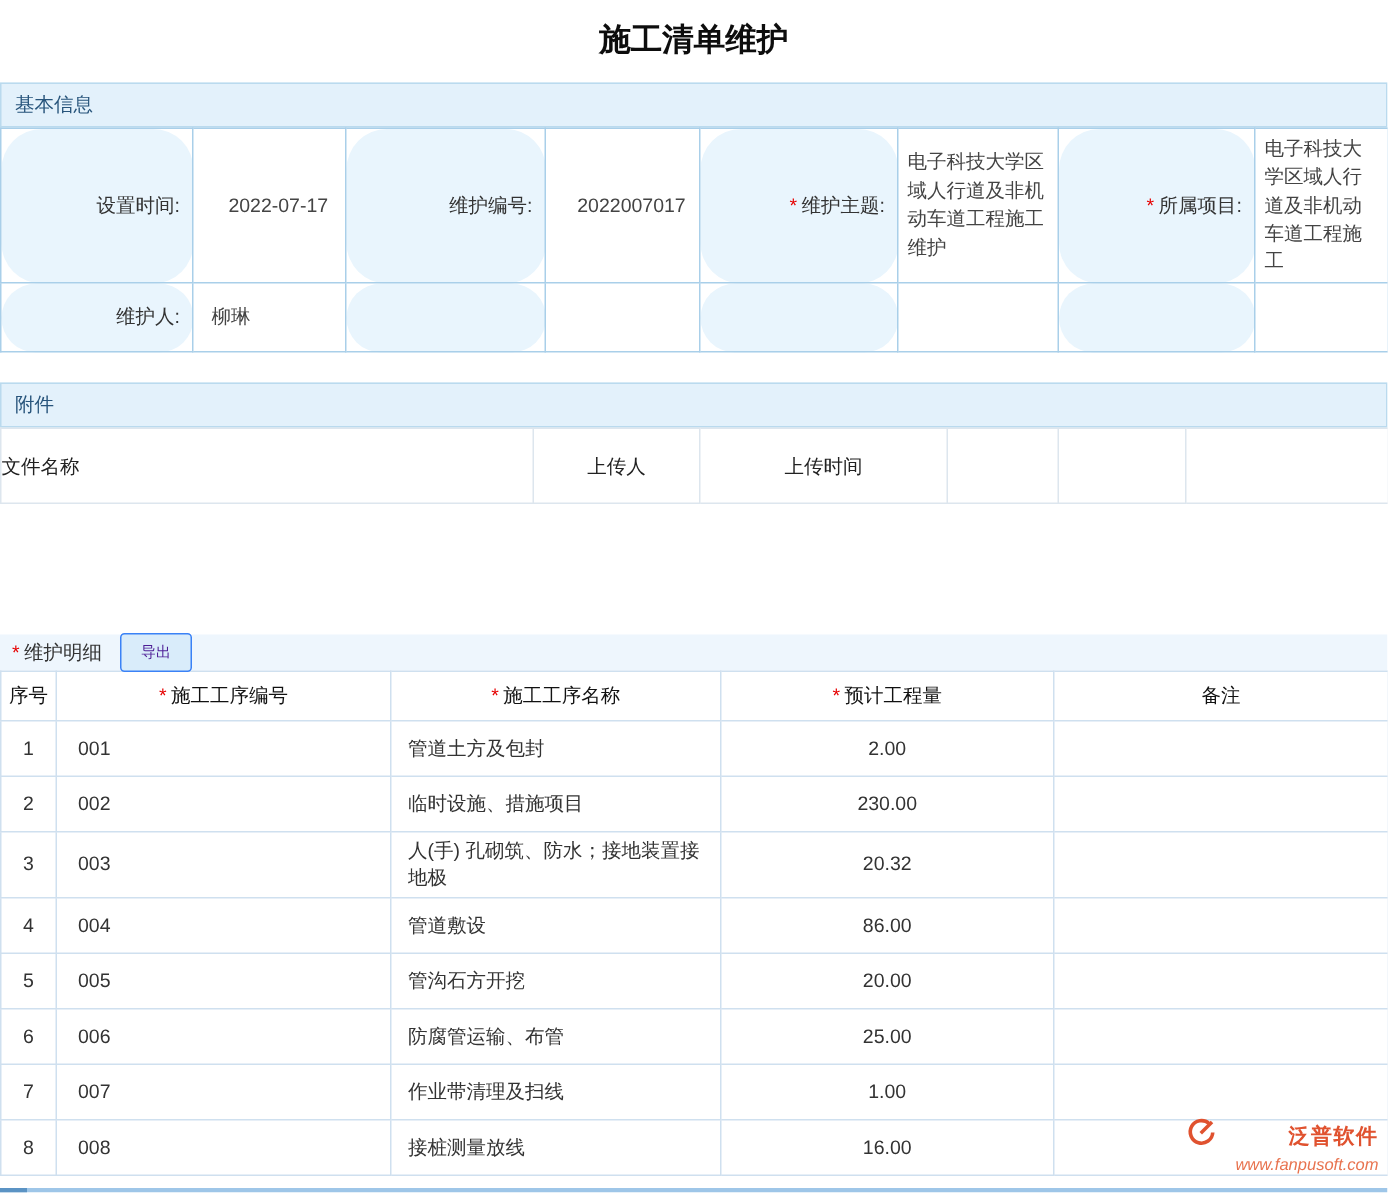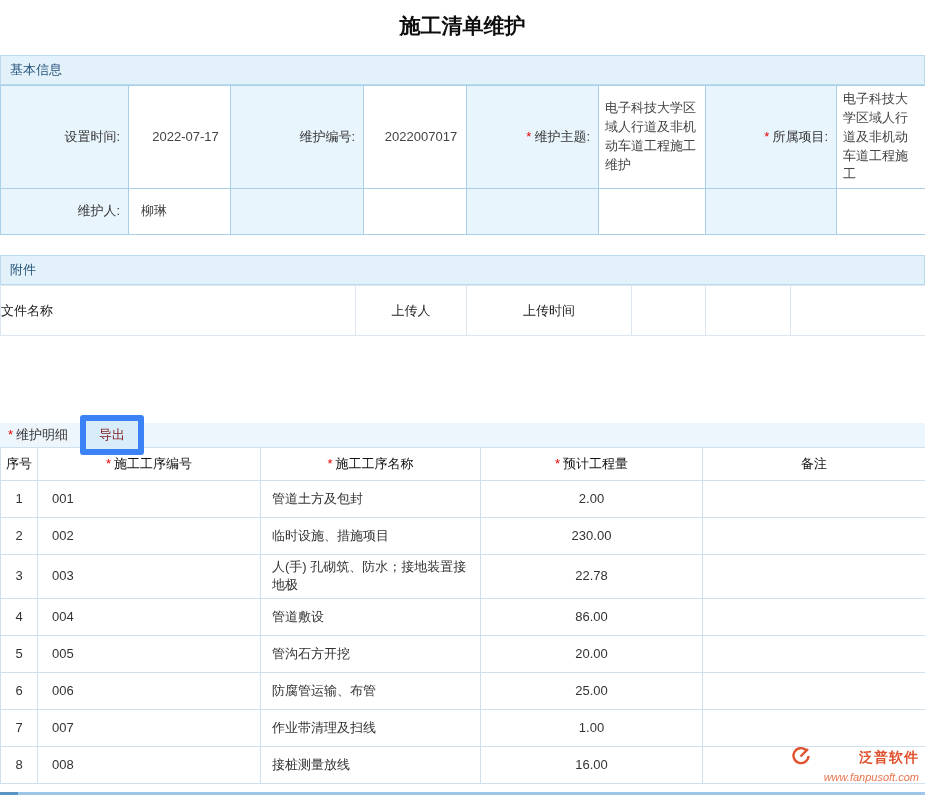--- a/index.html
+++ b/index.html
@@ -28,21 +28,21 @@
     border: 1px solid #badaee;
     font-size: 13px;
     color: #27547b;
     padding-left: 9px;
   }
 
   table { border-collapse: collapse; table-layout: fixed; width: 925px; font-size: 13px; }
 
   
   .basic td { border: 1px solid #a9cfe9; padding: 4px 6px; vertical-align: middle; line-height: 1.45; }
-  .basic .lbl { background: #e9f5fd; text-align: right; color: #333; padding-right: 8px; }
+  .basic .lbl { background: #e9f5fd; text-align: right; color: #333; padding-right: 8px; border-radius: 27px; }
   .basic .val { background: #ffffff; color: #444; }
   .basic .center { text-align: center; padding-left: 18px; }
   .basic .left { text-align: left; padding-left: 12px; }
   .basic tr.r1 { height: 100px; }
   .basic tr.r2 { height: 46px; }
 
   .spacer20 { height: 20px; }
   .gap-after-attach { height: 87px; }
 
   
@@ -56,24 +56,24 @@
     background: #eef6fd;
     display: flex;
     align-items: center;
     padding: 0 8px;
     gap: 12px;
     font-size: 13px;
     color: #333;
   }
   .export-btn {
     background: #d9ecfa;
-    border: 6px solid #3b82f6;
-    color: #7f1d1d;
+    border: 1px solid #3b82f6;
+    color: #4c1d95;
     border-radius: 3px;
-    font-size: 13px;
+    font-size: 10px;
     padding: 5px 13px;
     cursor: pointer;
     font-family: inherit;
   }
   .req { color: #e60000; margin-right: 3px; }
 
   
   .detail th, .detail td { border: 1px solid #cfe0ef; }
   .detail th { height: 33px; font-weight: normal; color: #111; text-align: center; }
   .detail td { height: 37px; color: #333; padding: 3px 6px; line-height: 1.4; vertical-align: middle; }
@@ -210,21 +210,21 @@
     <td class="idx">2</td>
     <td class="code">002</td>
     <td class="name">临时设施、措施项目</td>
     <td class="qty">230.00</td>
     <td class="note"></td>
   </tr>
       <tr>
     <td class="idx">3</td>
     <td class="code">003</td>
     <td class="name">人(手) 孔砌筑、防水；接地装置接地极</td>
-    <td class="qty">22.78</td>
+    <td class="qty">20.32</td>
     <td class="note"></td>
   </tr>
       <tr>
     <td class="idx">4</td>
     <td class="code">004</td>
     <td class="name">管道敷设</td>
     <td class="qty">86.00</td>
     <td class="note"></td>
   </tr>
       <tr>

